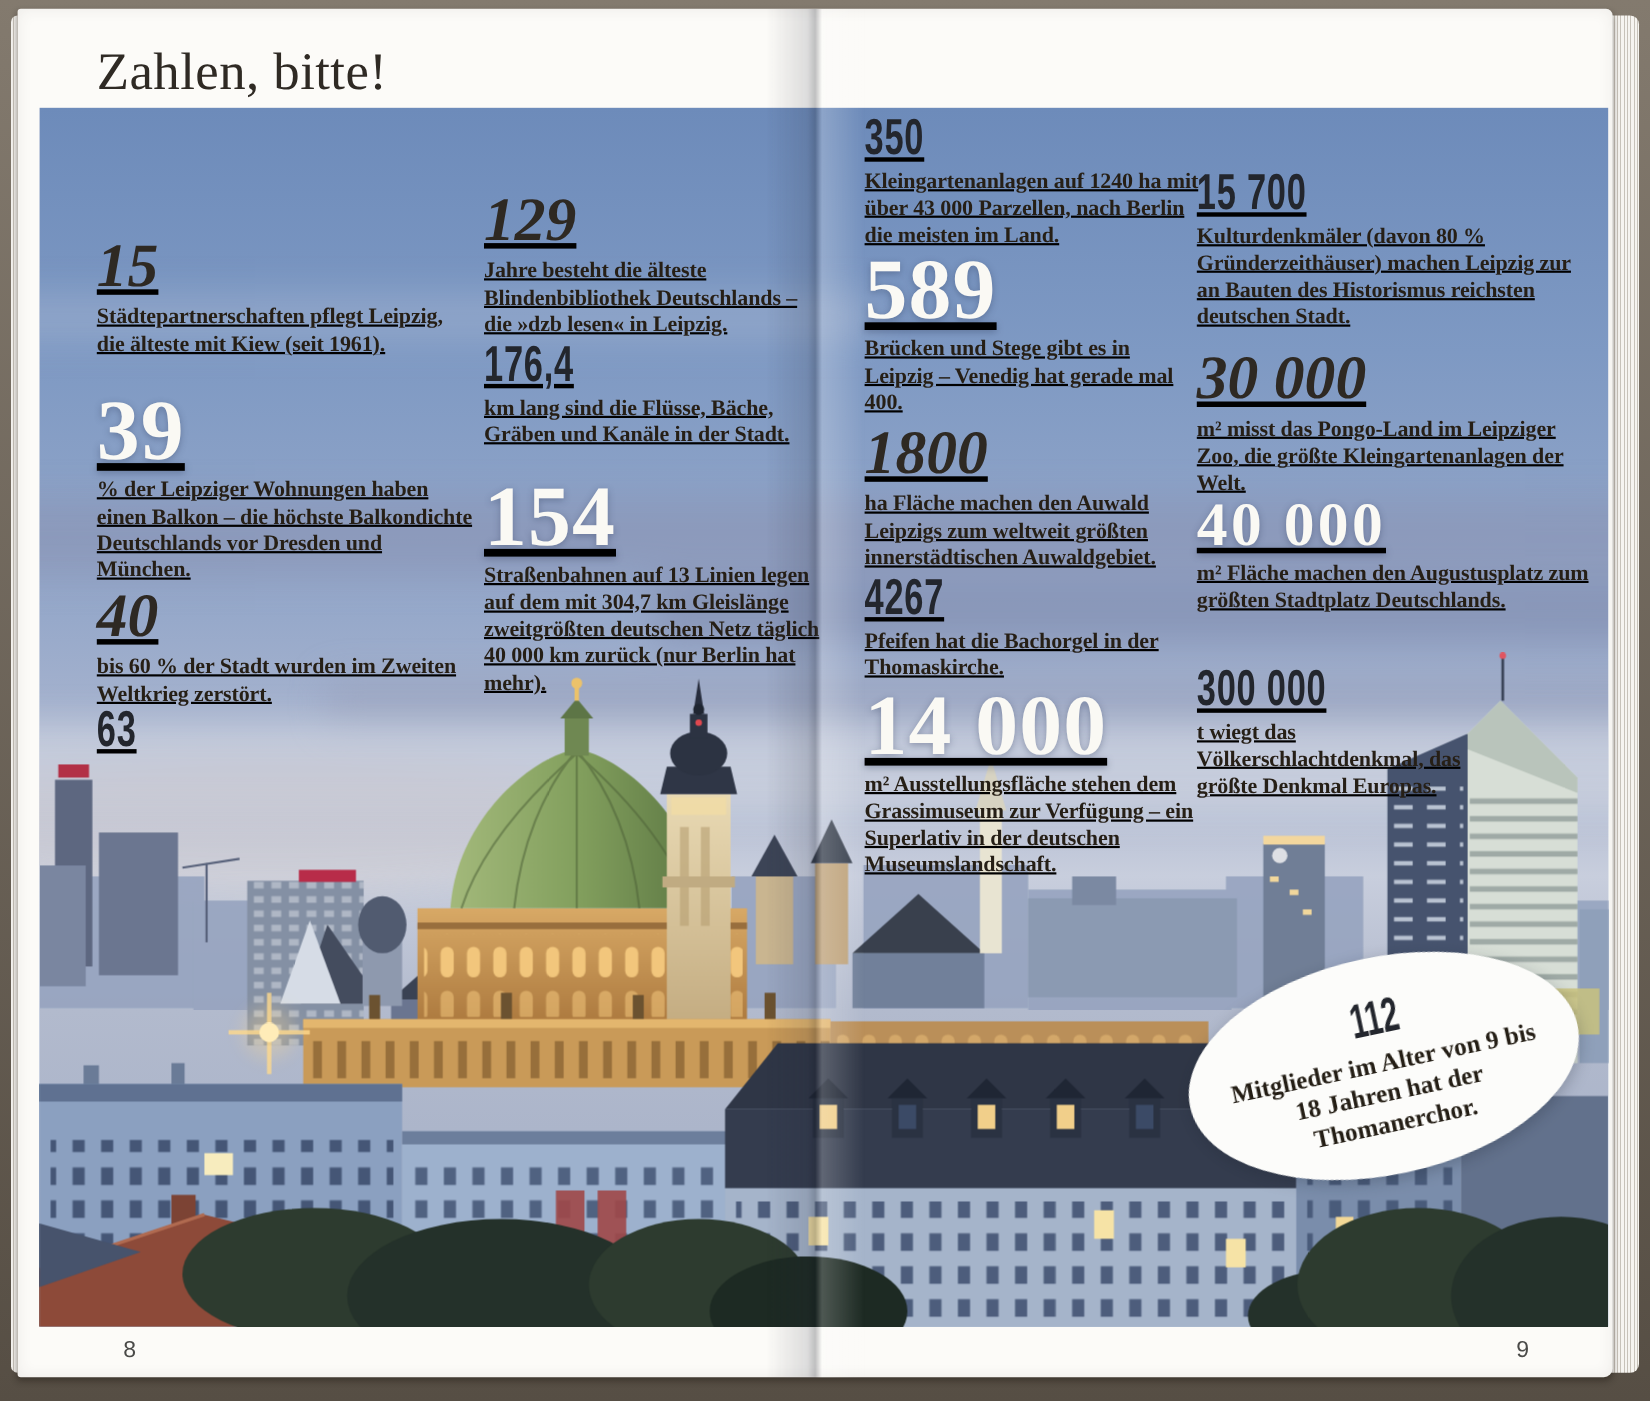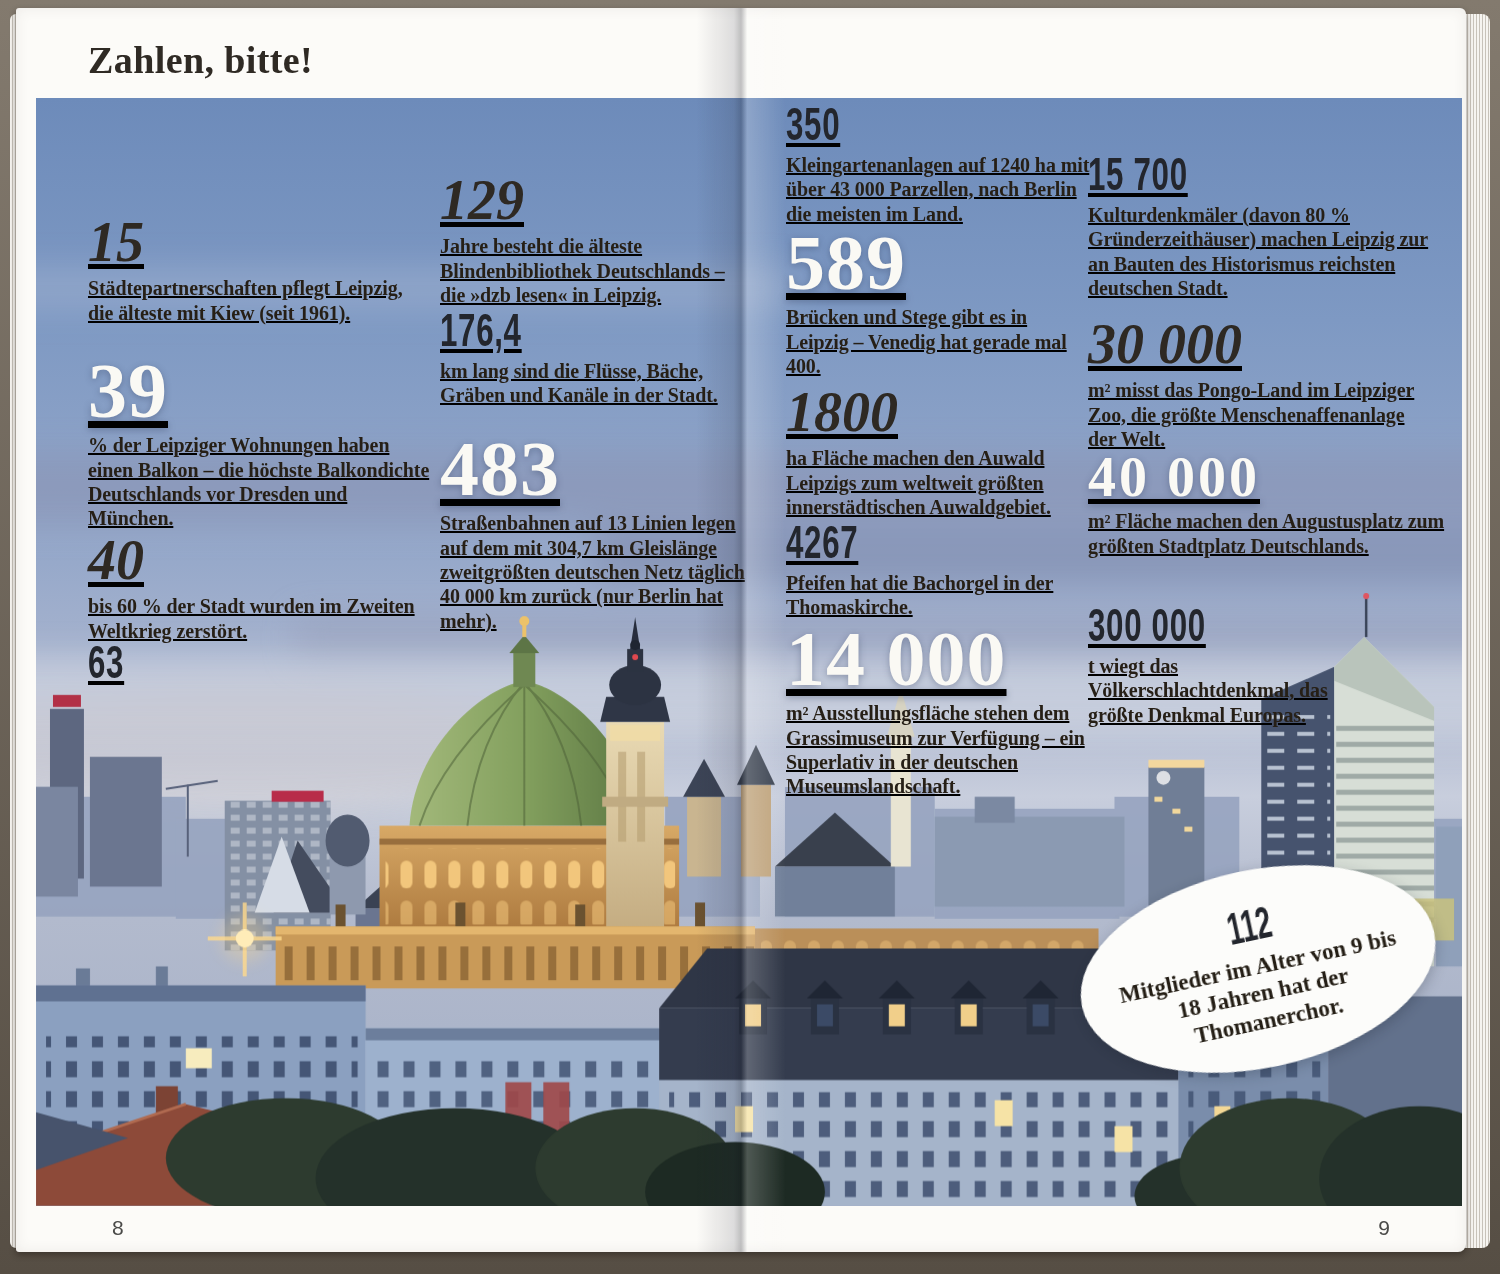--- a/index.html
+++ b/index.html
@@ -4,21 +4,21 @@
 <style>
   html,body{margin:0;padding:0;background:#4f4840;}
   .canvas{position:relative;width:1500px;height:1274px;overflow:hidden;
     background:linear-gradient(#837a6e,#564e44);font-family:"Liberation Serif",serif;}
   
   .edge{position:absolute;top:14px;bottom:26px;background:repeating-linear-gradient(90deg,#f6f4f0 0 2px,#c7c2b9 2px 3px);}
   .edge-left{left:10px;width:12px;border-radius:6px 0 0 6px;}
   .edge-right{right:10px;width:28px;border-radius:0 8px 8px 0;}
   .spread{position:absolute;left:16px;right:34px;top:8px;bottom:22px;background:#fcfbf8;
     border-radius:3px 6px 8px 3px;box-shadow:0 3px 6px rgba(30,25,18,.45), inset 0 0 14px rgba(60,55,45,.08);}
-  .title{position:absolute;left:72px;top:30px;font-size:38px;font-weight:700;color:#2f2a24;letter-spacing:.4px;}
+  .title{position:absolute;left:72px;top:30px;font-size:48px;font-weight:400;color:#2f2a24;letter-spacing:.4px;}
   .pageno{position:absolute;bottom:12px;font-family:"Liberation Sans",sans-serif;font-size:21px;color:#4a4a48;}
   .pageno.pl{left:96px;} .pageno.pr{right:76px;}
   .photo{position:absolute;left:20px;right:4px;top:90px;bottom:46px;overflow:hidden;background:#7f97bf;}
   .photo > svg{position:absolute;inset:0;width:100%;height:100%;}
   .seam{position:absolute;left:50%;width:90px;margin-left:-45px;top:0;bottom:0;pointer-events:none;z-index:9;
     background:linear-gradient(90deg,rgba(35,38,55,0) 0%,rgba(35,38,55,.14) 42%,rgba(18,20,32,.26) 50%,rgba(255,255,255,.22) 57%,rgba(255,255,255,0) 100%);}
   
   .fact{position:absolute;z-index:3;text-decoration:underline;}
   .num{line-height:.95;margin-bottom:7px;white-space:nowrap;}
   .num.italic{font:italic 700 56px/0.95 "Liberation Serif",serif;color:#2e2923;}
@@ -317,21 +317,21 @@
 
       <div class="fact f-l2a">
         <div class="num italic">129</div>
         <div class="fact-text">Jahre besteht die älteste Blindenbibliothek Deutschlands – die »dzb lesen« in Leipzig.</div>
       </div>
       <div class="fact f-l2b">
         <div class="num cond">176,4</div>
         <div class="fact-text">km lang sind die Flüsse, Bäche, Gräben und Kanäle in der Stadt.</div>
       </div>
       <div class="fact f-l2c">
-        <div class="num white">483</div>
+        <div class="num white">154</div>
         <div class="fact-text">Straßenbahnen auf 13 Linien legen auf dem mit 304,7 km Gleislänge zweitgrößten deutschen Netz täglich 40 000 km zurück (nur Berlin hat mehr).</div>
       </div>
 
       <div class="fact f-r1a">
         <div class="num cond">350</div>
         <div class="fact-text">Kleingartenanlagen auf 1240 ha mit über 43 000 Parzellen, nach Berlin die meisten im Land.</div>
       </div>
       <div class="fact f-r1b">
         <div class="num white">589</div>
         <div class="fact-text">Brücken und Stege gibt es in Leipzig – Venedig hat gerade mal 400.</div>
@@ -348,21 +348,21 @@
         <div class="num white">14 000</div>
         <div class="fact-text">m² Ausstellungsfläche stehen dem Grassimuseum zur Verfügung – ein Superlativ in der deutschen Museumslandschaft.</div>
       </div>
 
       <div class="fact f-r2a">
         <div class="num cond">15 700</div>
         <div class="fact-text">Kulturdenkmäler (davon 80 % Gründerzeithäuser) machen Leipzig zur an Bauten des Historismus reichsten deutschen Stadt.</div>
       </div>
       <div class="fact f-r2b">
         <div class="num italic">30 000</div>
-        <div class="fact-text">m² misst das Pongo-Land im Leipziger Zoo, die größte Menschenaffenanlage der Welt.</div>
+        <div class="fact-text">m² misst das Pongo-Land im Leipziger Zoo, die größte Kleingartenanlagen der Welt.</div>
       </div>
       <div class="fact f-r2c">
         <div class="num white xl">40 000</div>
         <div class="fact-text">m² Fläche machen den Augustusplatz zum größten Stadtplatz Deutschlands.</div>
       </div>
       <div class="fact f-r2d">
         <div class="num cond">300 000</div>
         <div class="fact-text">t wiegt das Völkerschlachtdenkmal, das größte Denkmal Europas.</div>
       </div>
 

